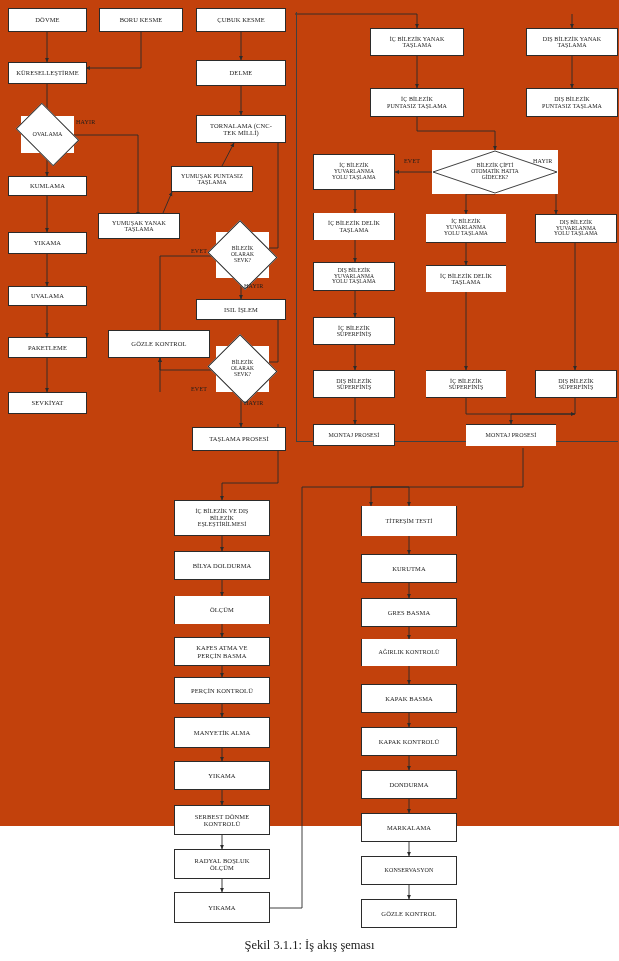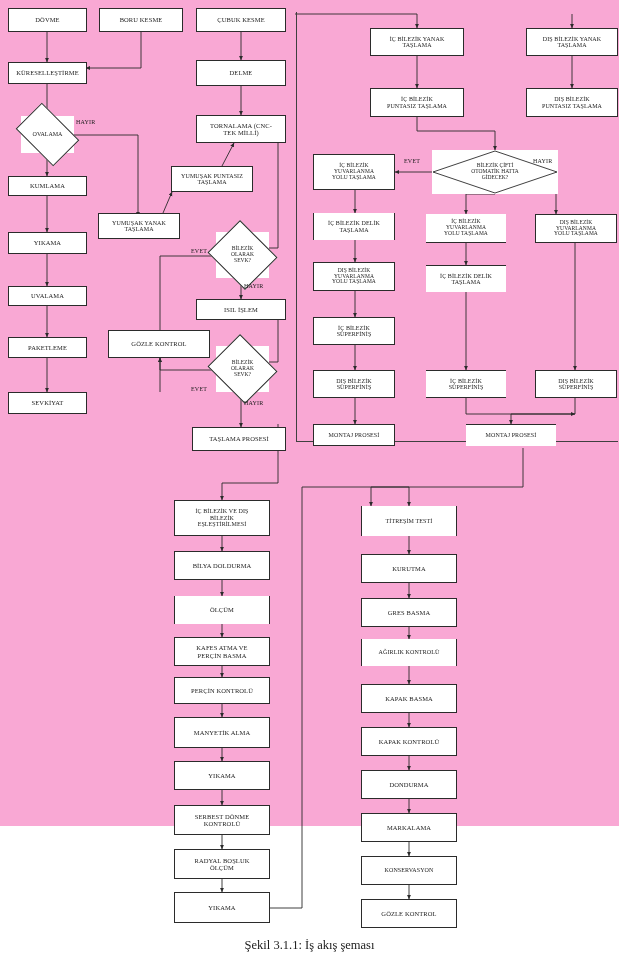--- a/index.html
+++ b/index.html
@@ -11,21 +11,21 @@
     font-family: "Liberation Serif", serif;
     width: 619px;
     height: 961px;
     position: relative;
     overflow: hidden;
   }
   #sheet {
     position: relative;
     width: 619px;
     height: 826px;
-    background: #f9a8d4;
+    background: #c2410c;
   }
   svg#wires {
     position: absolute;
     left: 0;
     top: 0;
     width: 619px;
     height: 961px;
     pointer-events: none;
   }
   .node {

